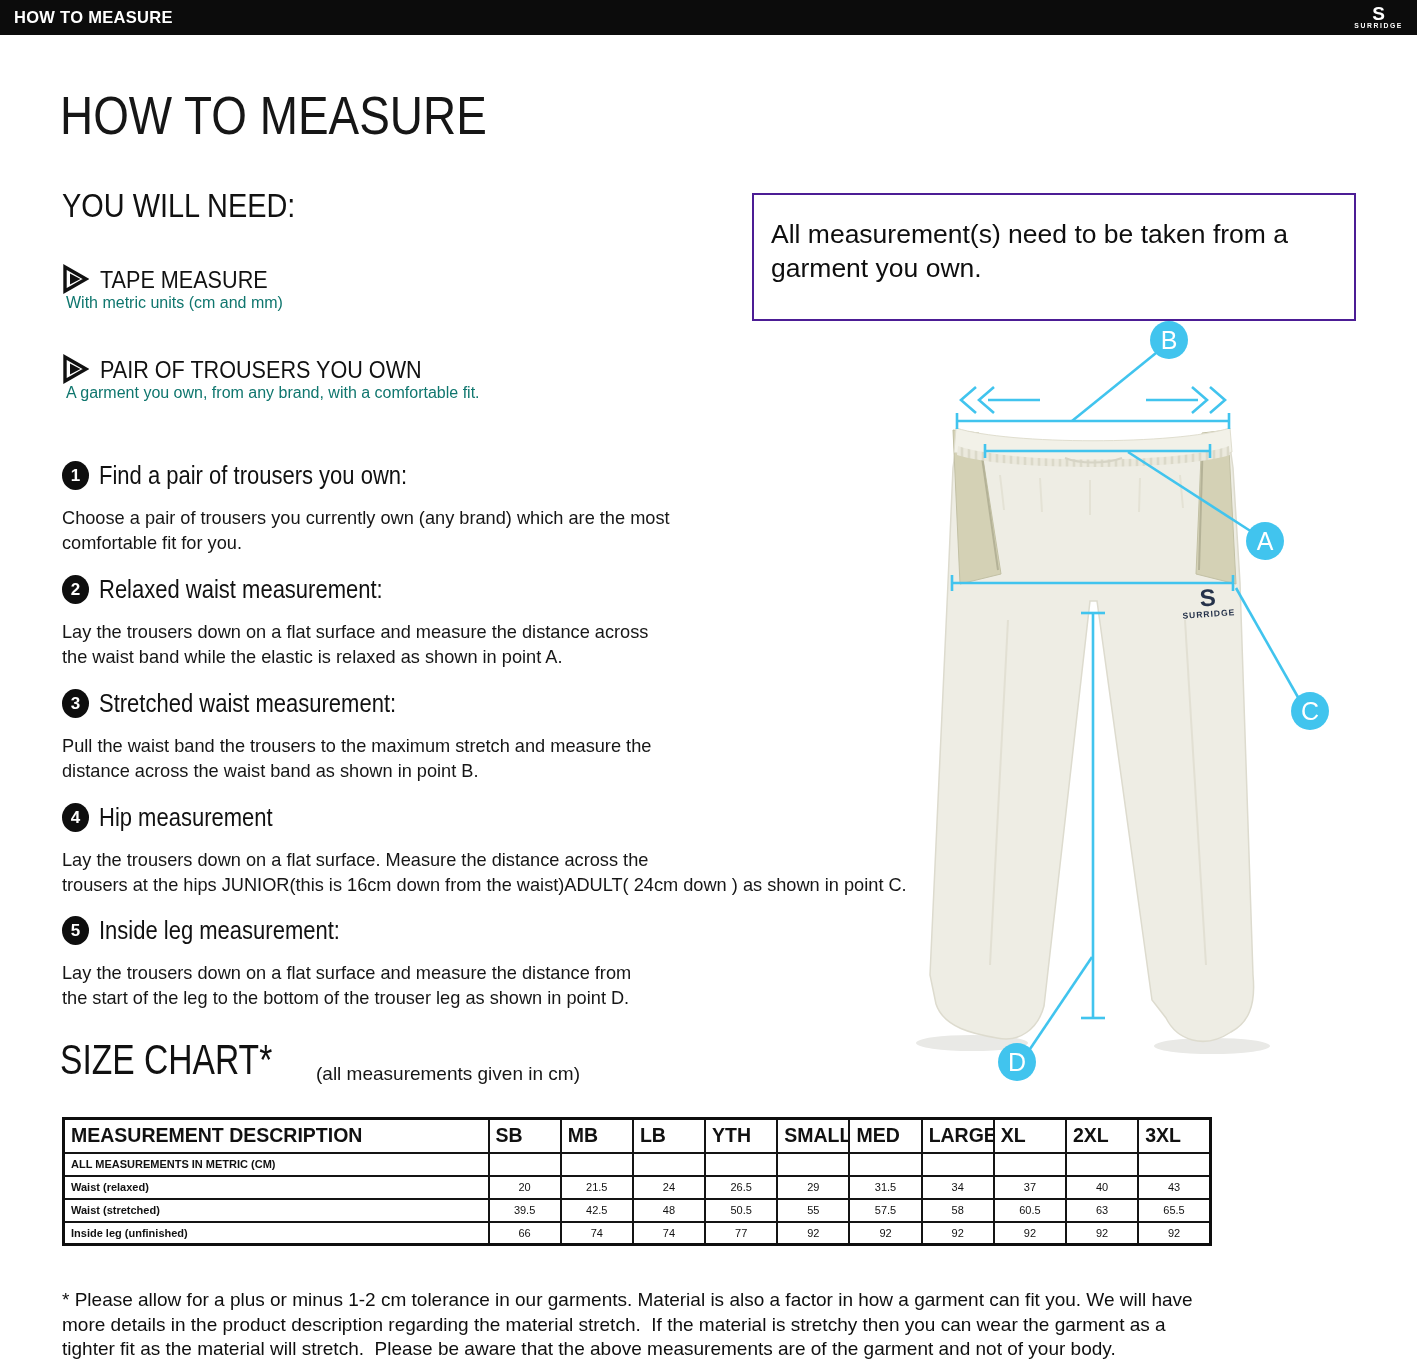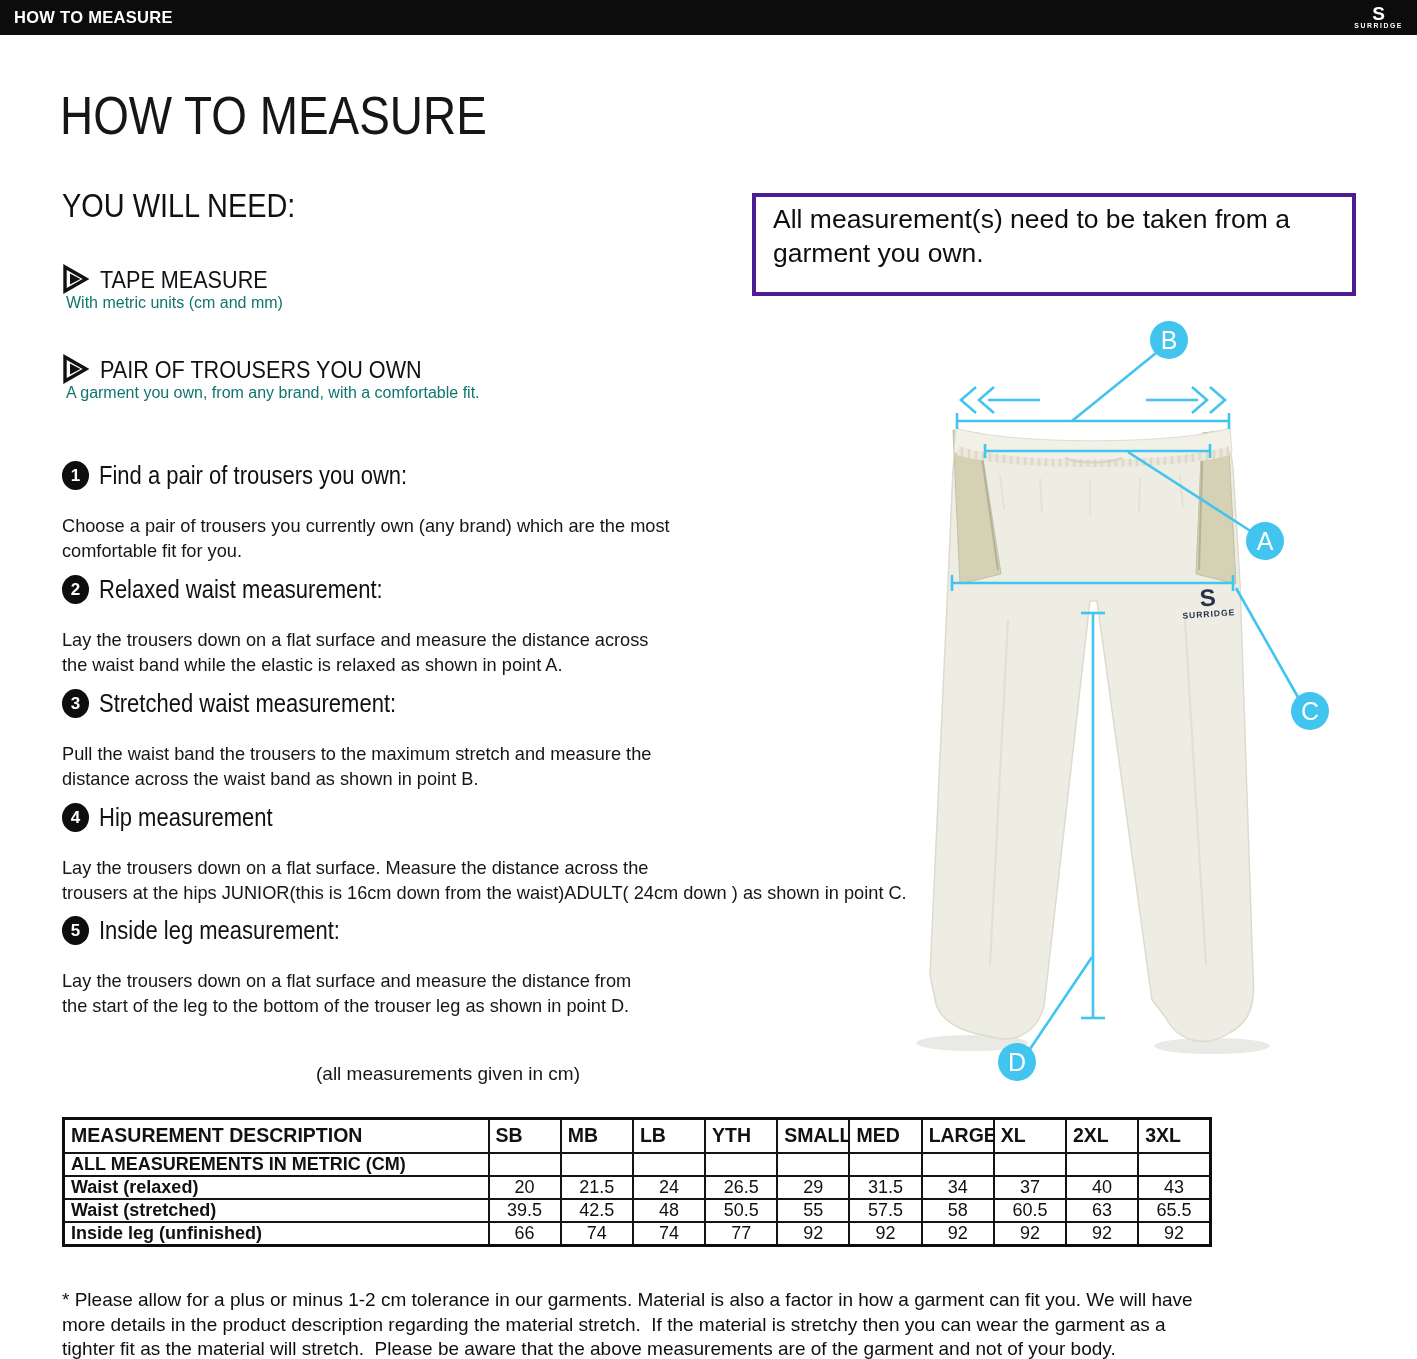--- a/index.html
+++ b/index.html
@@ -23,38 +23,38 @@
   .need-item { position:absolute; left:62px; }
   .need-row { display:flex; align-items:flex-end; gap:11px; }
   .need-title { font-size:24px; font-weight:500; transform:scaleX(.9); transform-origin:0 50%; white-space:nowrap; }
   .need-sub { font-size:16px; margin:0 0 0 4px; color:#0f766e; }
 
   .step { position:absolute; left:62px; width:900px; }
   .step-head { display:flex; align-items:center; }
   .step-num { width:27px; height:29px; border-radius:50%; background:#0e0e0e; color:#fff;
               display:flex; align-items:center; justify-content:center; font-size:17px; font-weight:700; flex:0 0 27px; }
   .step-title { font-size:25px; font-weight:500; margin-left:10px; transform:scaleX(.88); transform-origin:0 50%; white-space:nowrap; }
-  .step-body { margin-top:24px; font-size:18.2px; line-height:1.38; color:#161616; white-space:pre-line; }
-
-  .note-box { position:absolute; left:752px; top:193px; width:604px; height:103px;
-              border:4px solid #4c1d95; padding:5px 17px; font-size:26.5px; line-height:1.3;
+  .step-body { margin-top:16px; font-size:18.2px; line-height:1.38; color:#161616; white-space:pre-line; }
+
+  .note-box { position:absolute; left:752px; top:193px; width:604px; height:128px;
+              border:2px solid #4c1d95; padding:22px 17px; font-size:26.5px; line-height:1.3;
               white-space:pre-line; color:#0e0e0e; }
 
   .diagram { position:absolute; left:880px; top:312px; width:545px; height:775px; }
 
   .size-head { position:absolute; left:60px; top:1036px; font-size:42px; font-weight:500; }
   .size-sub  { position:absolute; left:316px; top:1063px; font-size:19px; color:#161616; }
 
   table.size { position:absolute; left:62px; top:1117px; width:1147px; border-collapse:collapse;
                table-layout:fixed; border:3px solid #0e0e0e; background:#fff; }
   table.size th, table.size td { border:2px solid #141414; padding:0 6px; overflow:hidden; }
   table.size th { height:34px; font-size:19.5px; font-weight:700; text-align:left; }
   table.size th.desc { text-align:left;margin-left:22px; }
   tr.metric td { height:21px; font-size:14.5px; font-weight:700; text-align:left; }
-  table.size td { height:23px; font-size:18px; text-align:center; }
+  table.size td { height:23px; font-size:11px; text-align:center; }
   table.size td.desc { text-align:left; font-weight:700; }
 
   .footnote { position:absolute; left:62px; top:1288px; width:1330px; font-size:19px; line-height:1.3;
               color:#0f0f0f; white-space:pre-wrap; }
 </style>
 </head>
 <body style="--accent: #41c4ee;">
 
 <div class="page">
 
@@ -215,20 +215,21 @@
       <text x="1169" y="349" text-anchor="middle" fill="#fff">B</text>
       <circle cx="1265" cy="541" r="19" fill="var(--accent)"></circle>
       <text x="1265" y="550" text-anchor="middle" fill="#fff">A</text>
       <circle cx="1310" cy="711" r="19" fill="var(--accent)"></circle>
       <text x="1310" y="720" text-anchor="middle" fill="#fff">C</text>
       <circle cx="1017" cy="1062" r="19" fill="var(--accent)"></circle>
       <text x="1017" y="1071" text-anchor="middle" fill="#fff">D</text>
     </g>
   </svg>
 
+  <div class="size-head"><span class="hx" style="transform:scaleX(.8)">SIZE CHART*</span></div>
   <div class="size-sub">(all measurements given in cm)</div>
 
   <table class="size">
     <colgroup>
       <col style="width:425px">
       <col span="10" style="width:72.2px">
     </colgroup>
     <thead>
       <tr>
         <th class="desc">MEASUREMENT DESCRIPTION</th>

